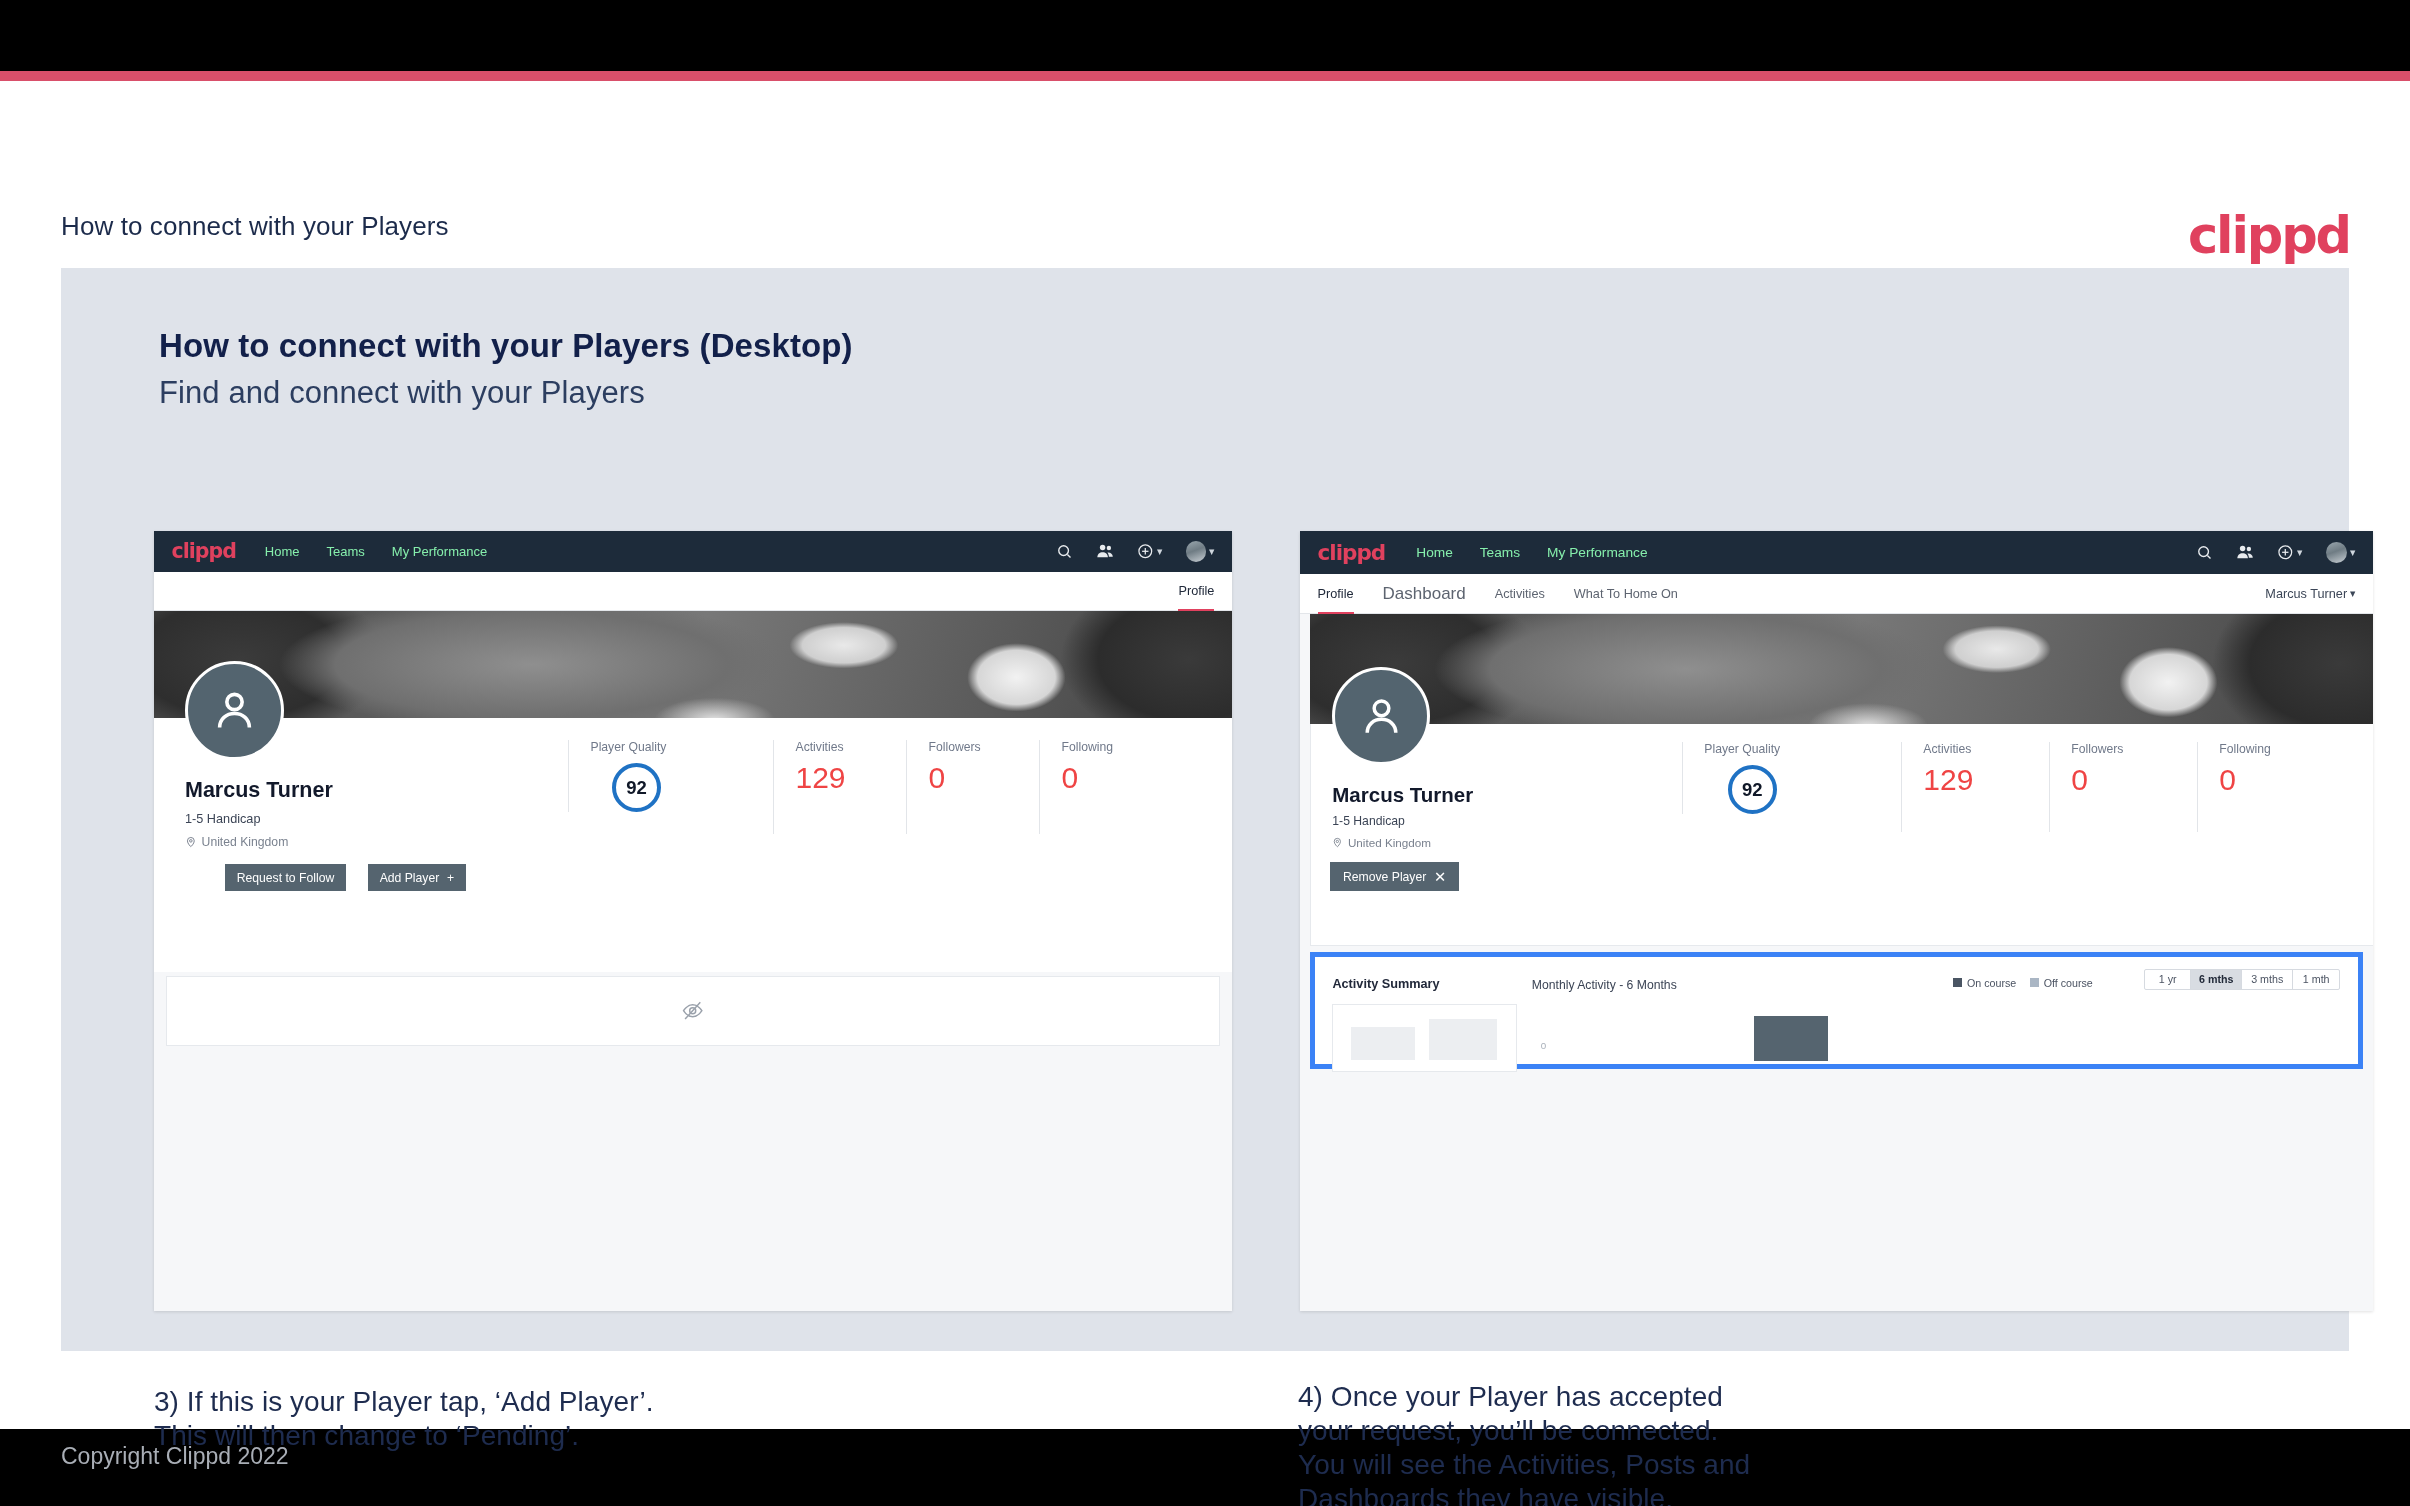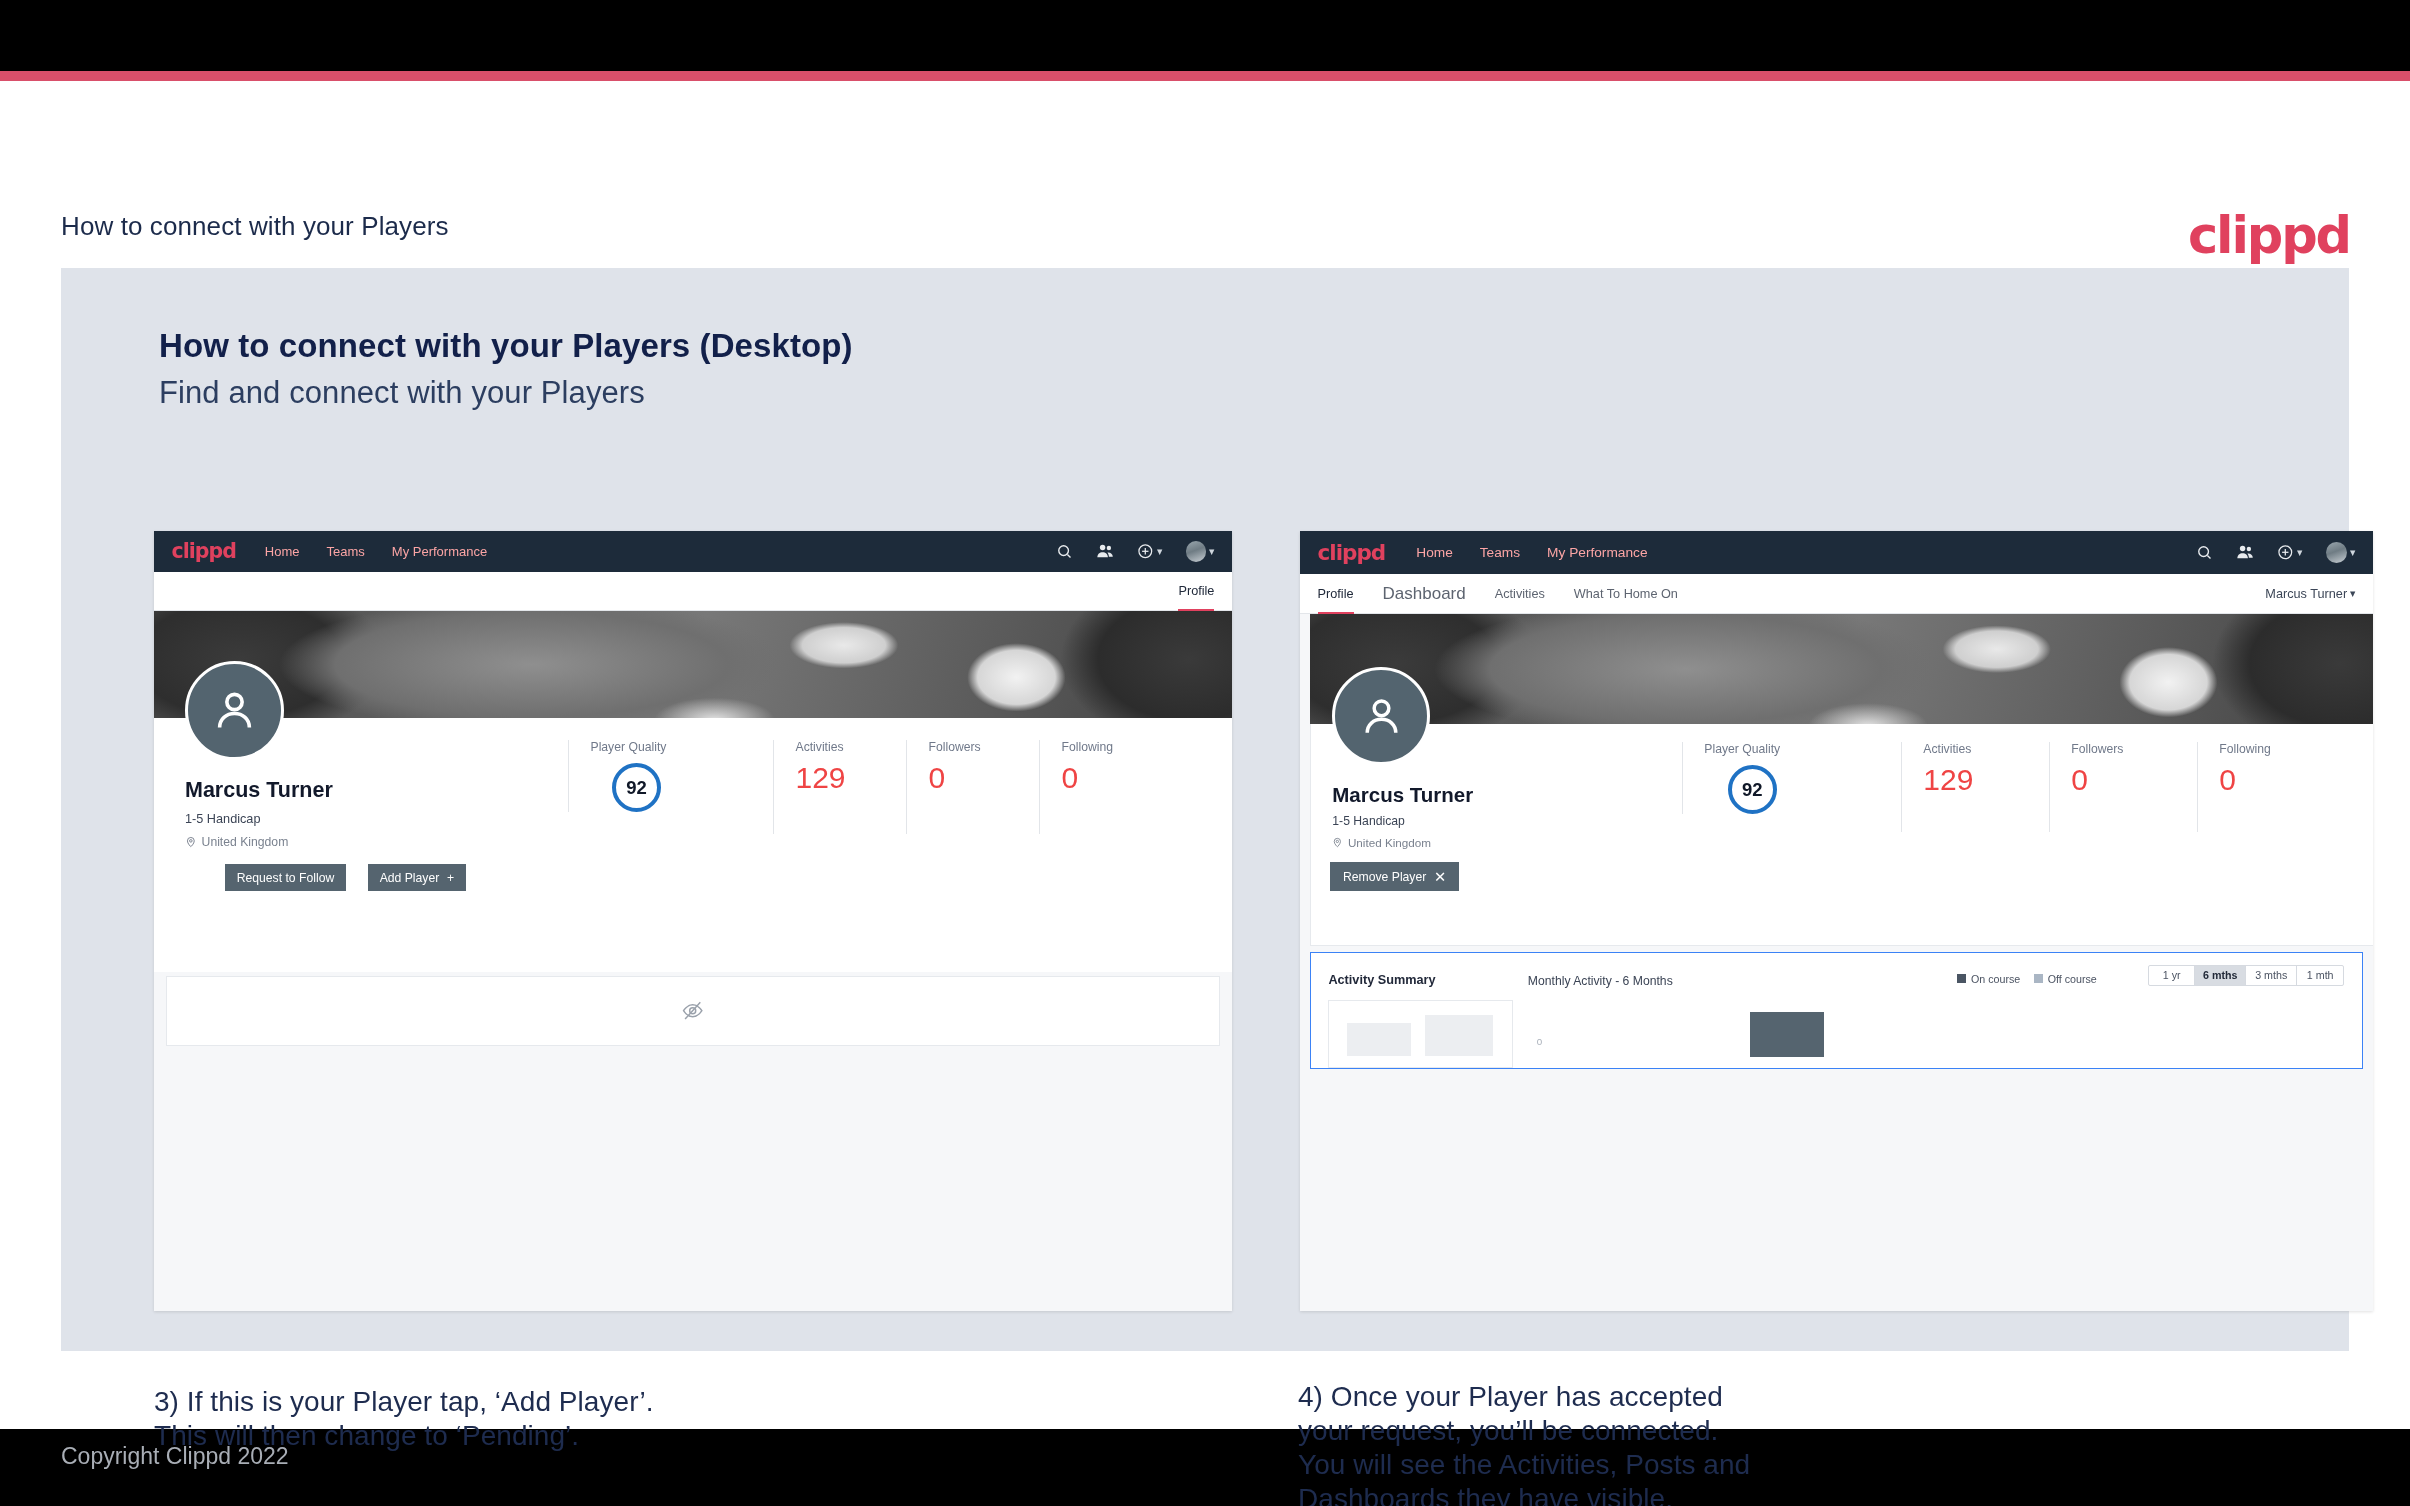--- a/index.html
+++ b/index.html
@@ -50,21 +50,21 @@
           box-shadow:0 1px 2.9px rgba(0,0,0,.12); }
   .shot-left  { left:93px;  top:263px; width:1078px; height:780px; }
   .shot-right { left:1239px; top:263px; width:1073px; height:780px; }
 
   
   .appnav { position:relative; width:100%; background:#1d2b3a; display:flex;
             align-items:center; }
   .appnav-logo { font-family:"DejaVu Sans", sans-serif; font-weight:700;
                  color:#e0415e; line-height:1; letter-spacing:-1px; }
   .appnav-links { display:flex; align-items:center; }
-  .appnav-links span { color:#fca5a5; white-space:nowrap; }
+  .appnav-links span { color:#86efac; white-space:nowrap; }
   .appnav-icons { margin-left:auto; display:flex; align-items:center; }
   .nv-ico { display:inline-flex; align-items:center; justify-content:center; }
   .nv-ico svg { display:block; }
   .chev { color:#cfd6dd; font-size:10.7px; margin-left:2.9px; }
   .avatar-sm { border-radius:50%; background:
       linear-gradient(160deg,#9aa7ae 0%, #6f7c84 45%, #c8cfd4 100%);
       display:inline-block; }
 
   
   .tabbar { position:relative; width:100%; background:#fff;
@@ -114,21 +114,21 @@
   .stat-val { color:#ef4444; font-weight:400; display:block; }
   .ring { position:relative; border-radius:50%; display:flex;
           align-items:center; justify-content:center; }
   .ring-val { font-weight:700; color:#101828; }
 
   
   .lowcard { position:absolute; background:#fff; border:1px solid #e6e9ed;
              display:flex; align-items:center; justify-content:center; }
 
   
-  .actcard { position:absolute; background:#fff; border:1px solid #3b82f6;text-decoration:underline; }
+  .actcard { position:absolute; background:#fff; border:5px solid #3b82f6;text-decoration:underline; }
   .act-title { position:absolute; color:#22293a; font-weight:700; white-space:nowrap; }
   .act-sub { position:absolute; color:#3b4455; white-space:nowrap; }
   .legend { position:absolute; display:flex; align-items:center; }
   .legend .li { display:flex; align-items:center; margin-left:13.7px; color:#4b5362; }
   .legend .sw { display:inline-block; margin-right:4.9px; }
   .seg { position:absolute; display:flex; border:1px solid #d6dae0;
          border-radius:2px; overflow:hidden; background:#fff; }
   .seg div { border-left:1px solid #d6dae0; color:#4b5362;
              display:flex; align-items:center; justify-content:center;
              white-space:nowrap; }

